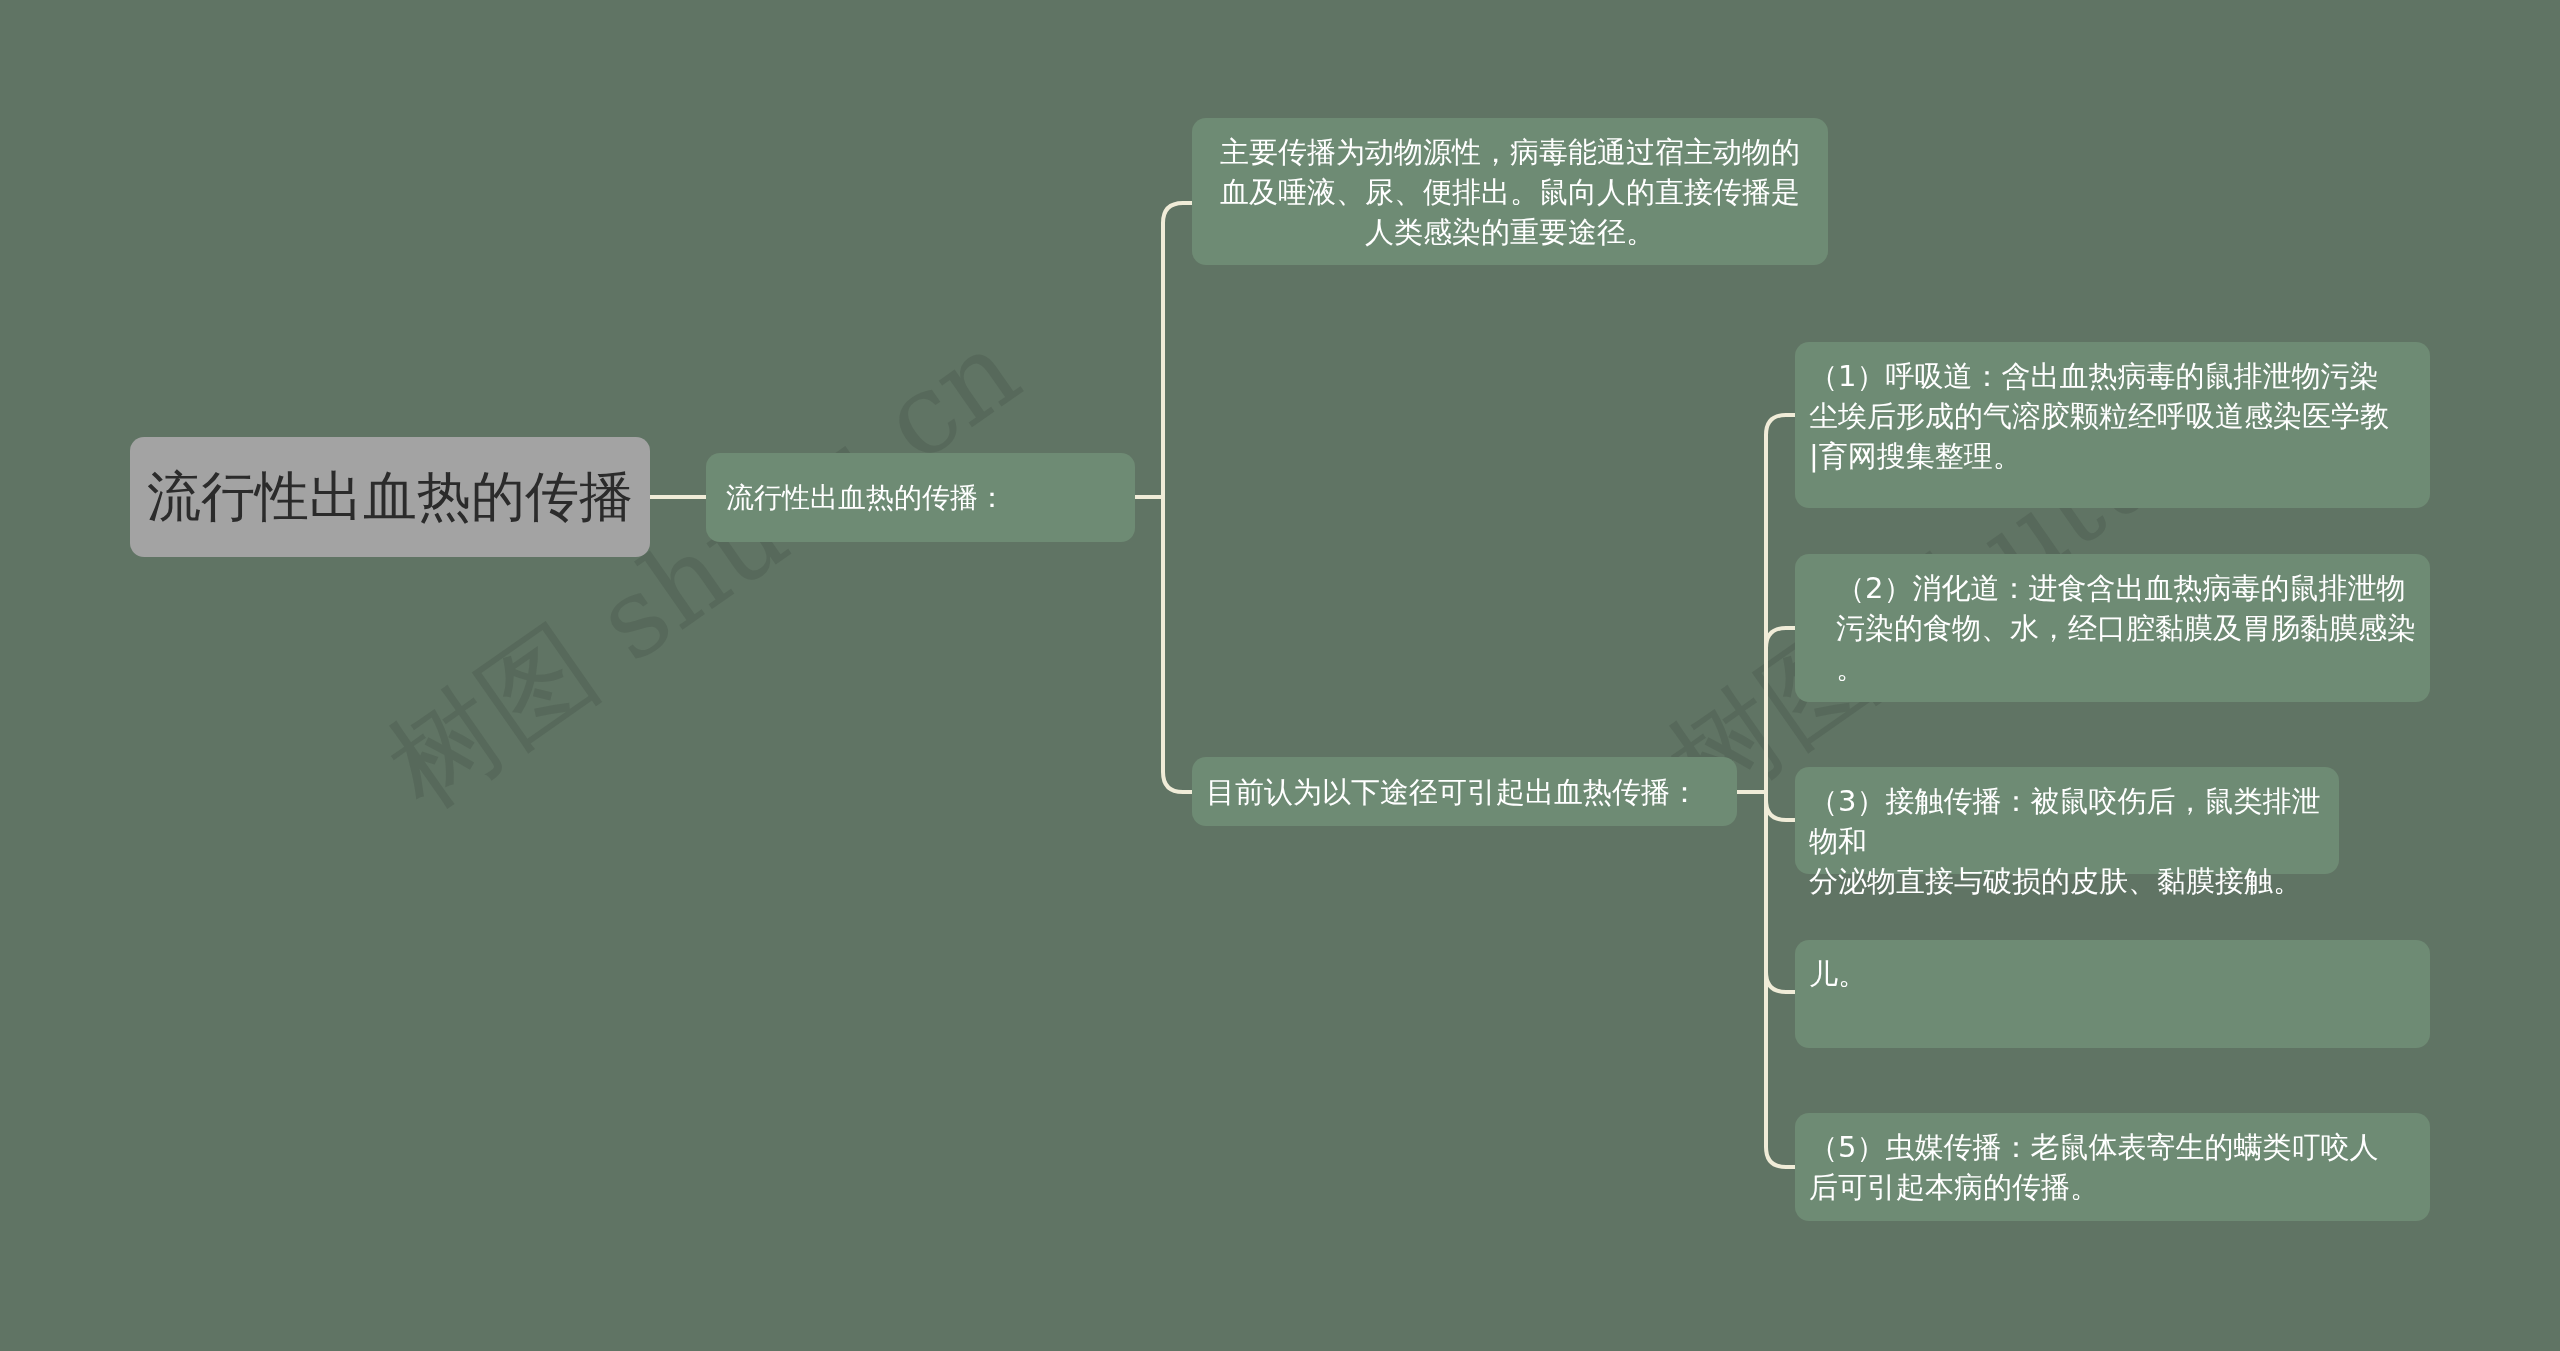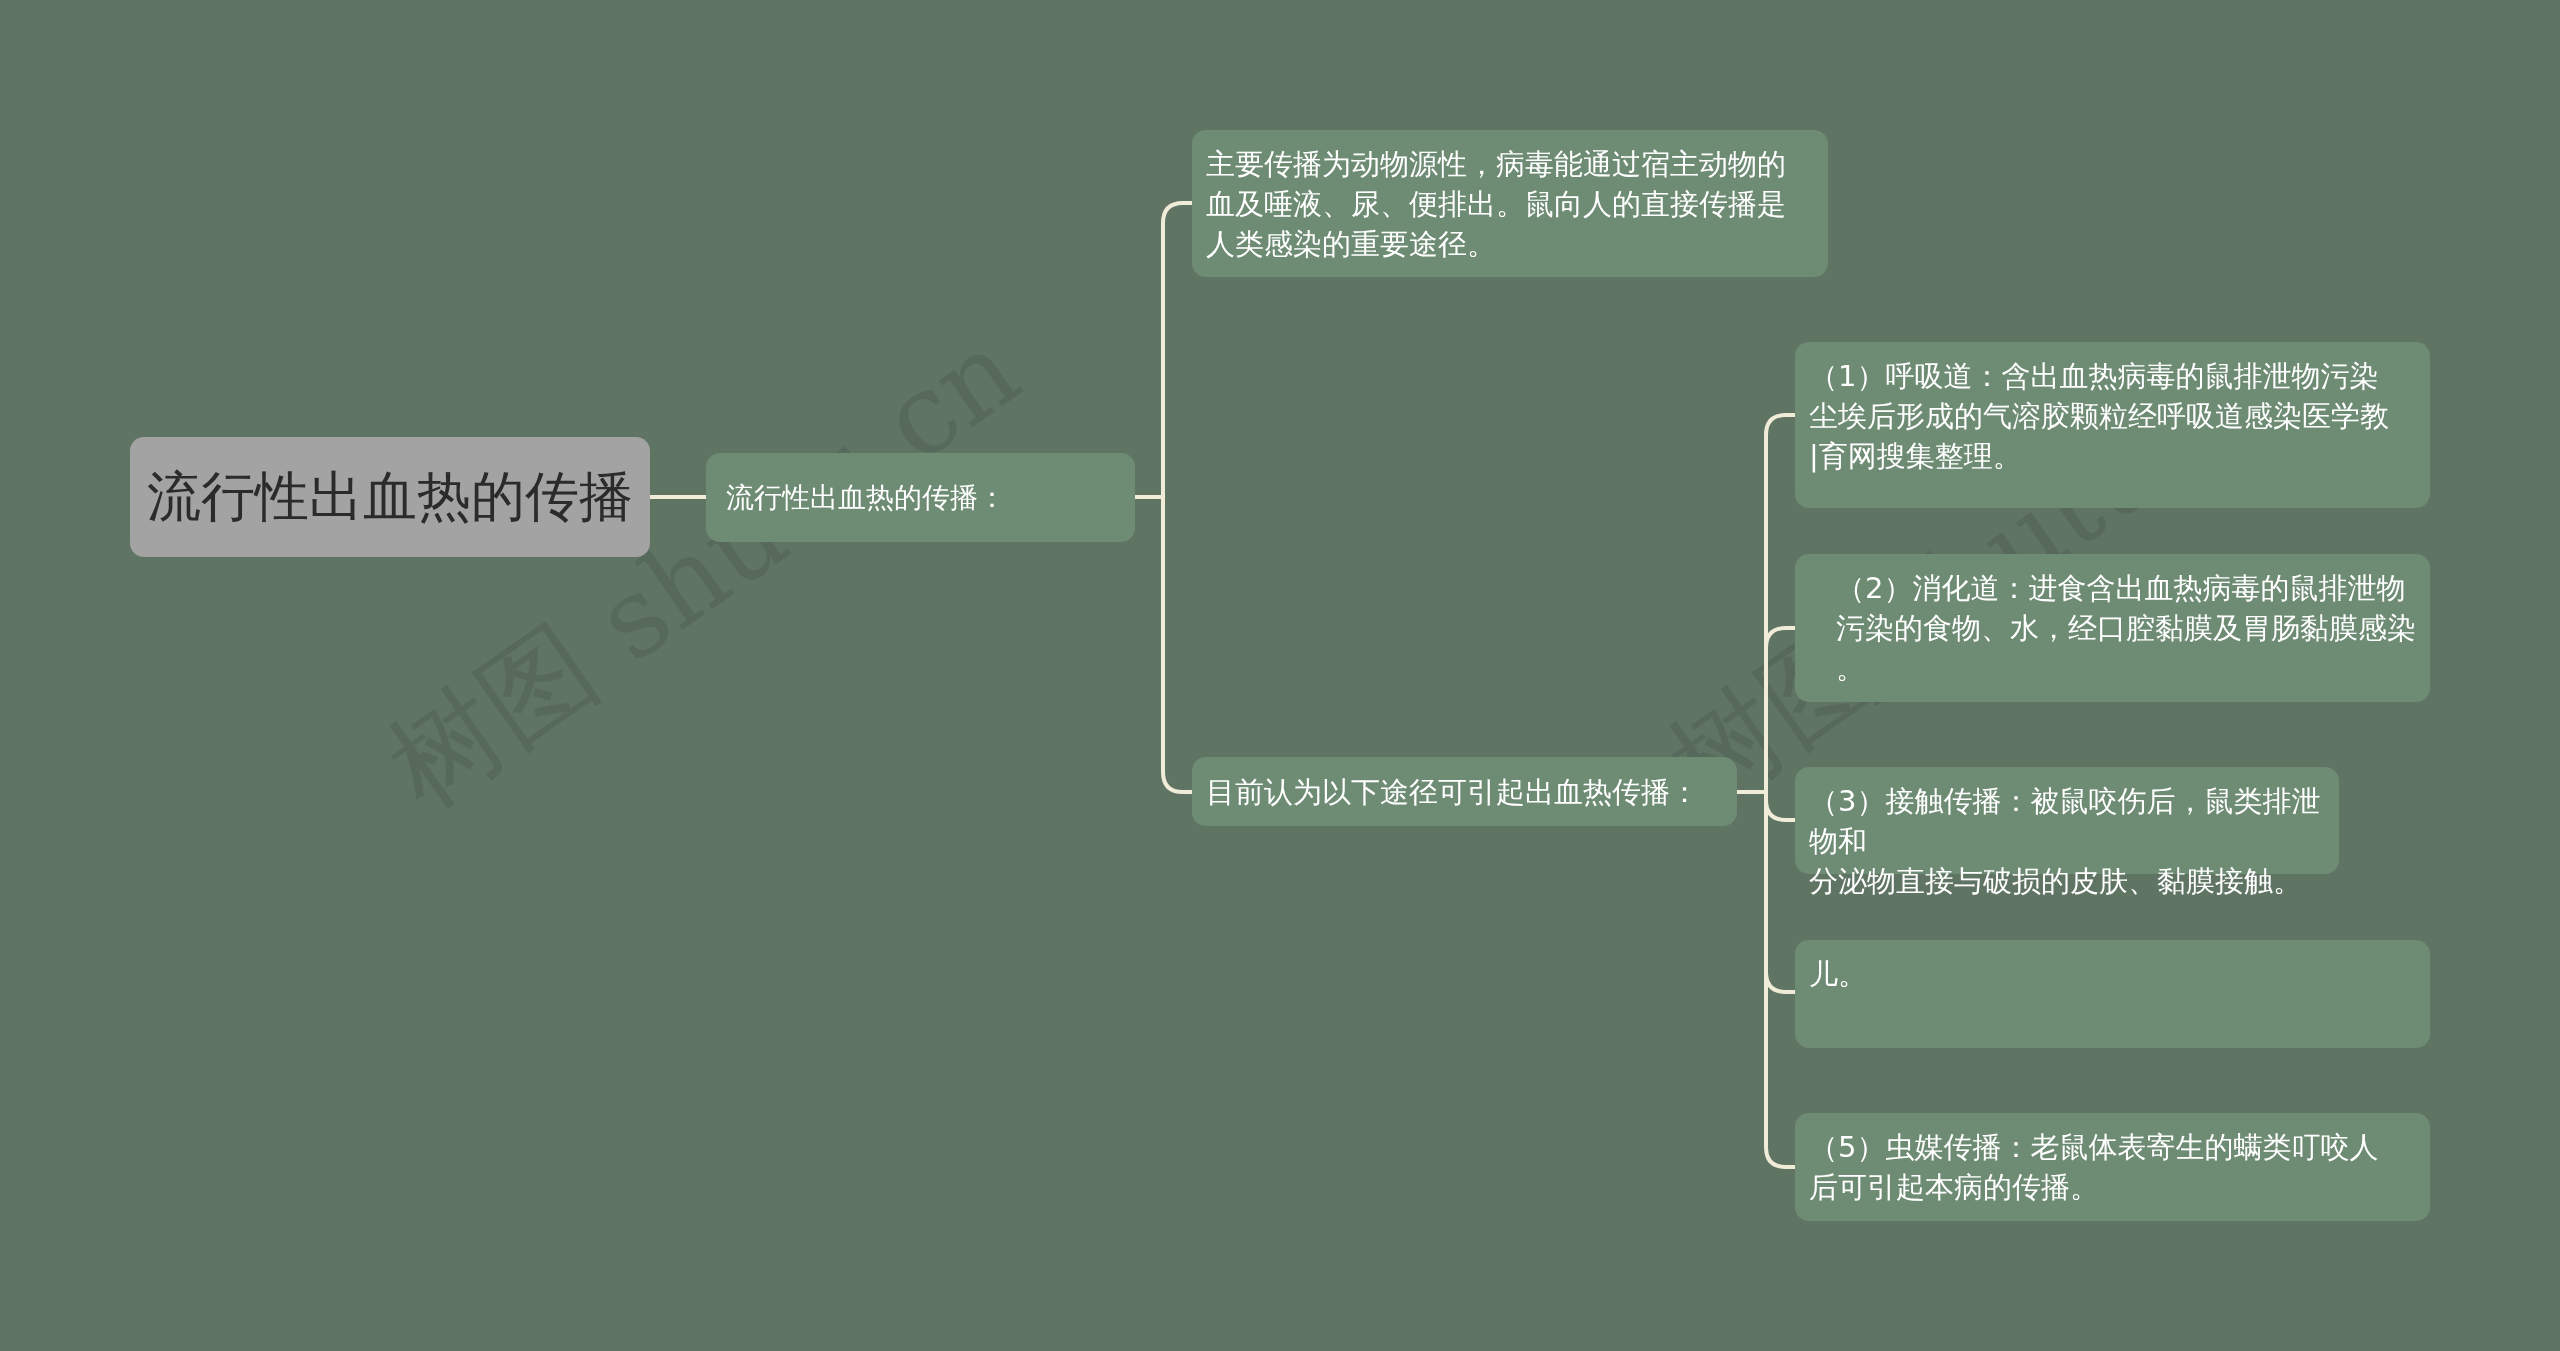--- a/index.html
+++ b/index.html
@@ -96,21 +96,21 @@
   </svg>
 
   <div class="node root" style="left:130px; top:437px; width:520px; height:120px;">
     <span>流行性出血热的传播</span>
   </div>
 
   <div class="node lvl1" style="left:706px; top:453px; width:429px; height:89px;">
     <span>流行性出血热的传播：</span>
   </div>
 
-  <div class="node lvl2" style="left:1192px; top:130px; width:636px; height:147px;">
+  <div class="node lvl2" style="left:1192px; top:118px; width:636px; height:147px;text-align:center;">
     <div>主要传播为动物源性，病毒能通过宿主动物的</div>
     <div>血及唾液、尿、便排出。鼠向人的直接传播是</div>
     <div>人类感染的重要途径。</div>
   </div>
 
   <div class="node lvl2 single" style="left:1192px; top:757px; width:545px; height:69px;">
     <span>目前认为以下途径可引起出血热传播：</span>
   </div>
 
   <div class="node lvl2" style="left:1795px; top:342px; width:635px; height:166px;">

